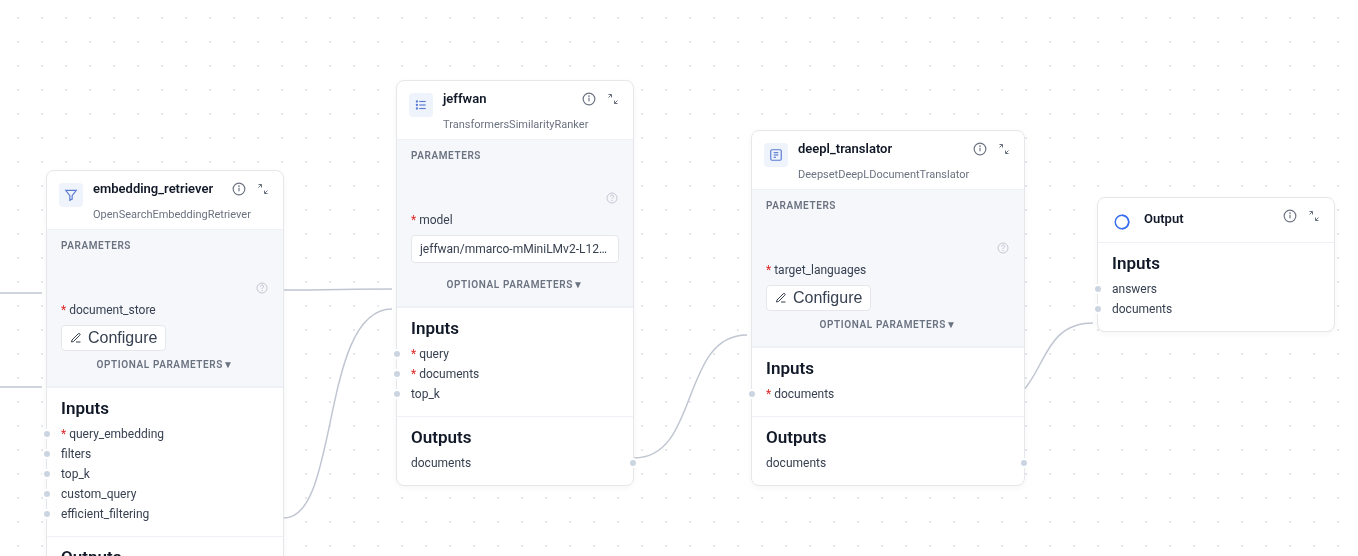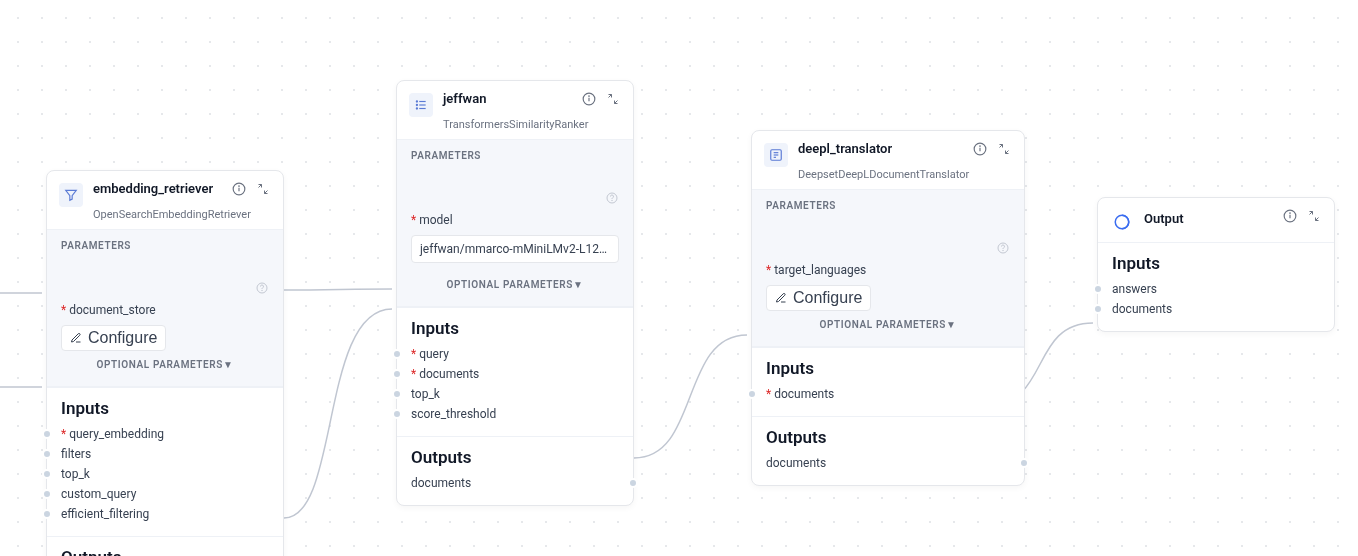--- a/index.html
+++ b/index.html
@@ -309,24 +309,20 @@
         </div>
       <div class="port input">
           <span class="port-dot"></span>
           <span class="req-star">*</span>
           <span>documents</span>
         </div>
       <div class="port input">
           <span class="port-dot"></span>
           <span>top_k</span>
         </div>
-      <div class="port input">
-          <span class="port-dot"></span>
-          <span>score_threshold</span>
-        </div>
     </div>
 
     <div class="io-section">
       <div class="io-title">Outputs</div>
       <div class="port output">
           <span class="port-dot"></span>
           <span>documents</span>
         </div>
     </div>
   </div>

